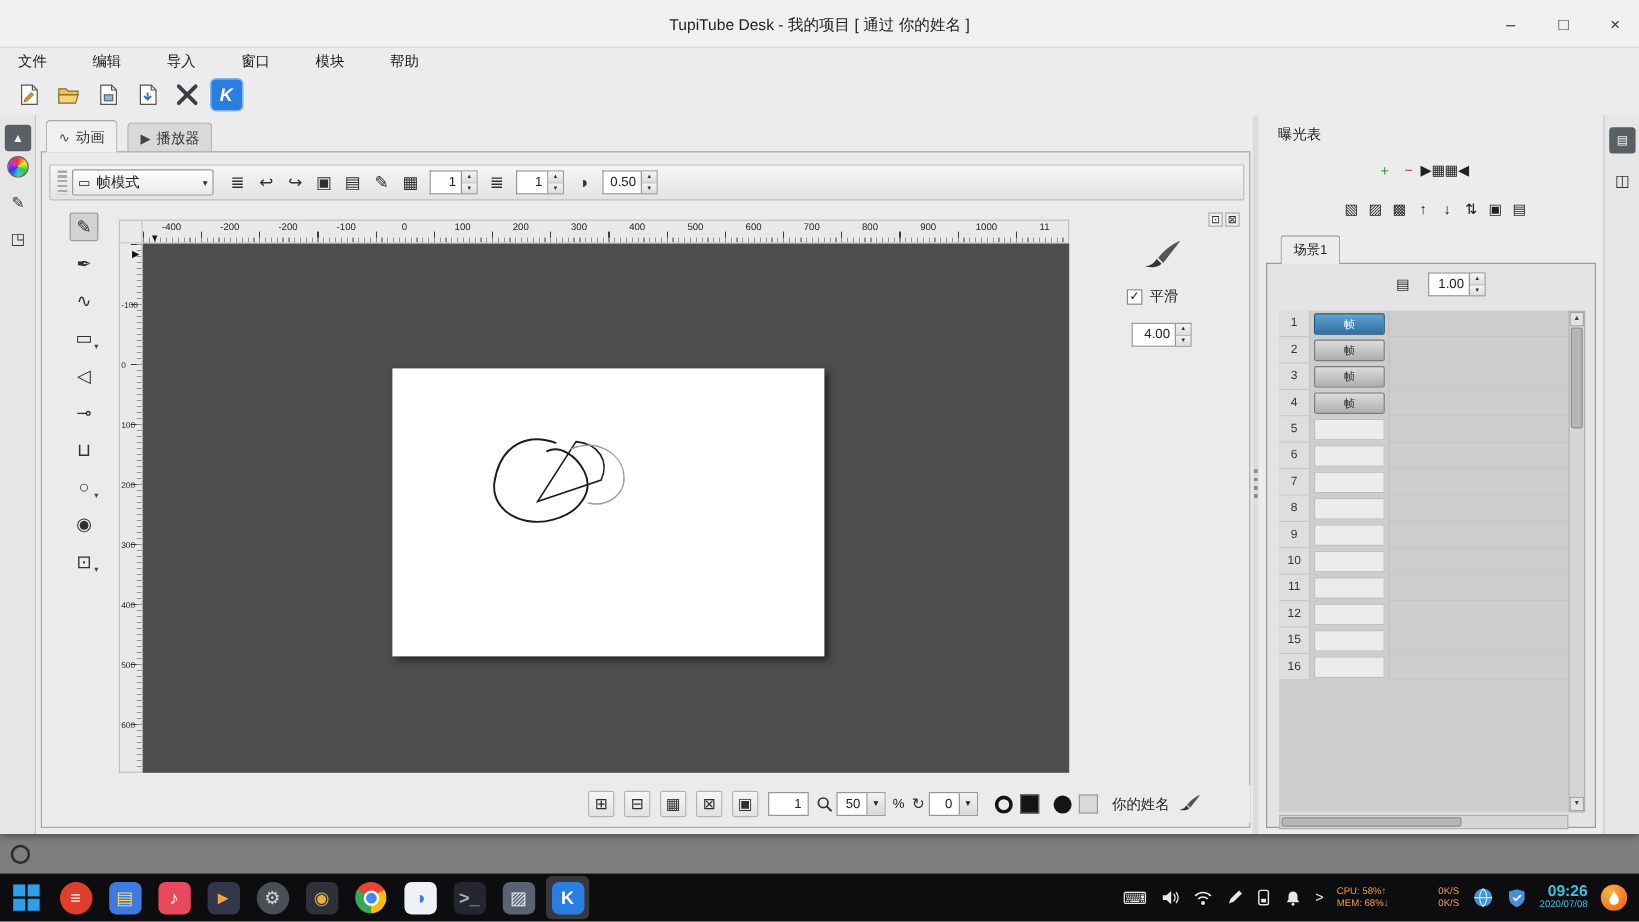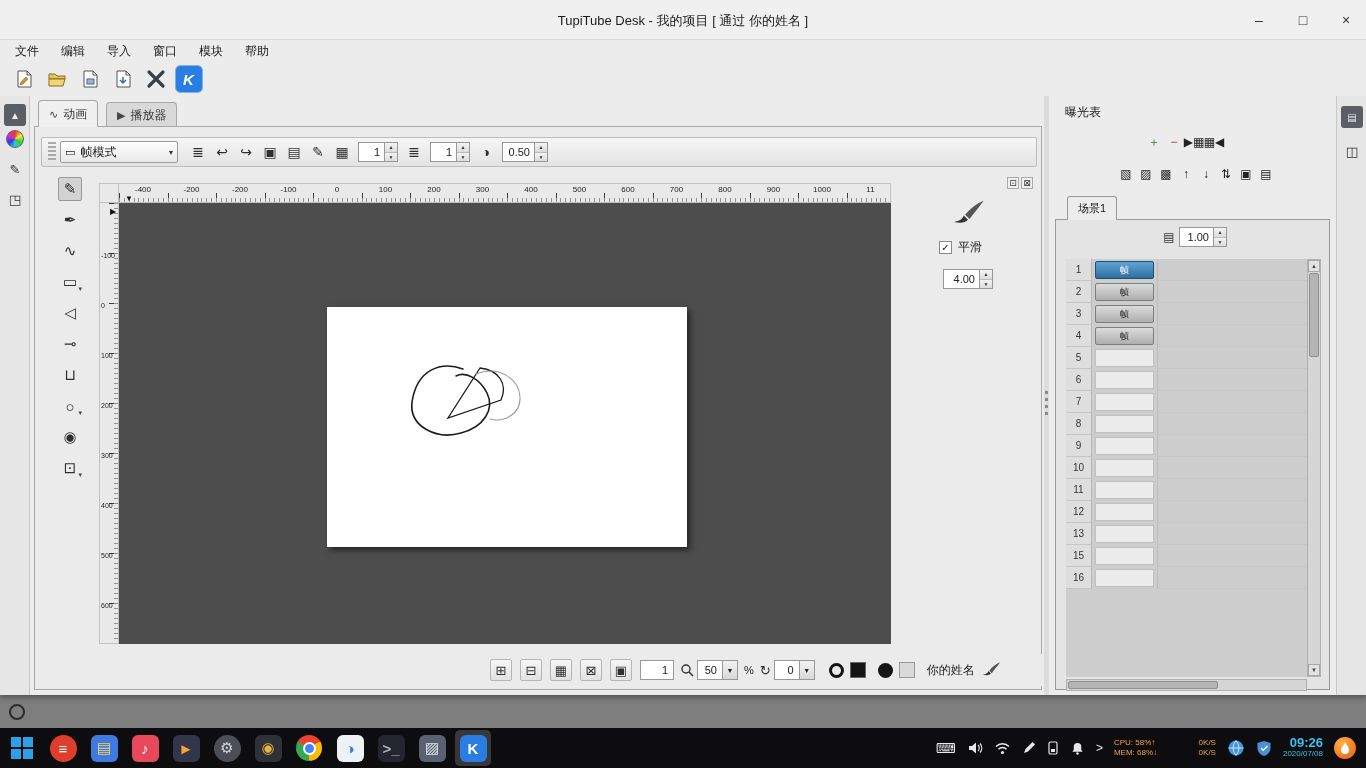--- a/index.html
+++ b/index.html
@@ -6,21 +6,21 @@
   html,body { width:1366px; height:768px; overflow:hidden; }
   body { position:relative; background:#7e7e7e; font-family:"Liberation Sans","DejaVu Sans",sans-serif; color:#222; font-size:12px; user-select:none; }
 
   
   #app { position:absolute; left:0; top:0; width:1366px; height:695px; background:#ececec; box-shadow:0 2px 6px rgba(0,0,0,.4); }
 
   #titlebar { position:absolute; left:0; top:0; width:100%; height:40px; background:#f0f0f0; border-bottom:1px solid #d8d8d8;padding-left:48px; }
   #title { position:absolute; left:0; right:0; top:12px; text-align:center; font-size:13px; color:#1c1c1c; }
   .win-btn { position:absolute; top:8px; width:26px; height:24px; display:flex; align-items:center; justify-content:center; font-size:14px; color:#333; cursor:default; }
 
-  #menubar { position:absolute; left:4px; top:40px; height:22px; display:flex; }
+  #menubar { position:absolute; left:4px; top:40px; height:22px; display:flex;gap:16px; }
   .menu-item { padding:0 11px; line-height:22px; font-size:12px; color:#1a1a1a; }
 
   #main-toolbar { position:absolute; left:0; top:62px; width:100%; height:34px; display:flex; align-items:center; padding-left:10px; gap:6px; }
   .mtb { width:27px; height:27px; display:flex; align-items:center; justify-content:center; border-radius:3px; }
   .mtb svg { display:block; }
   .tupi-logo { width:26px; height:26px; border-radius:4px; background:#2a7de1; color:#fff; font-weight:bold; font-style:italic; font-size:15px; display:flex; align-items:center; justify-content:center; outline:1px solid #7fb3ef; }
 
   
   .edge-strip { position:absolute; top:96px; width:30px; height:599px; background:#e6e6e6; }
   #left-strip { left:0; border-right:1px solid #c9c9c9; }
@@ -404,21 +404,21 @@
         <div class="tbtn" style="color: rgb(34, 34, 34);">▩</div>
         <div class="tbtn" style="color: rgb(17, 17, 17);">↑</div>
         <div class="tbtn" style="color: rgb(17, 17, 17);">↓</div>
         <div class="tbtn" style="color: rgb(17, 17, 17);">⇅</div>
         <div class="tbtn" style="color: rgb(34, 34, 34);">▣</div>
         <div class="tbtn" style="color: rgb(34, 34, 34);">▤</div>
       </div>
     <div id="scene-tab">场景1</div>
     <div id="exposure-body">
       <div class="tbtn" style="position:absolute;left:104px;top:8px;width:18px;height:18px;font-size:12px">▤</div>
-      <div class="spin" style="position:absolute;left:119px;top:7px">
+      <div class="spin" style="position:absolute;left:130px;top:7px">
         <div class="spin-val" style="min-width:34px">1.00</div>
         <div class="spin-btns">
             <div class="sb">▲</div>
             <div class="sb">▼</div>
           </div>
       </div>
       <div id="table">
           <div class="xrow">
             <div class="numcell">1</div>
             <div class="framecell">
@@ -491,27 +491,20 @@
           </div>
           <div class="xrow">
             <div class="numcell">11</div>
             <div class="framecell">
               <div class="empty"></div>
             </div>
             <div class="fill"></div>
           </div>
           <div class="xrow">
             <div class="numcell">12</div>
-            <div class="framecell">
-              <div class="empty"></div>
-            </div>
-            <div class="fill"></div>
-          </div>
-          <div class="xrow">
-            <div class="numcell">13</div>
             <div class="framecell">
               <div class="empty"></div>
             </div>
             <div class="fill"></div>
           </div>
           <div class="xrow">
             <div class="numcell">15</div>
             <div class="framecell">
               <div class="empty"></div>
             </div>

